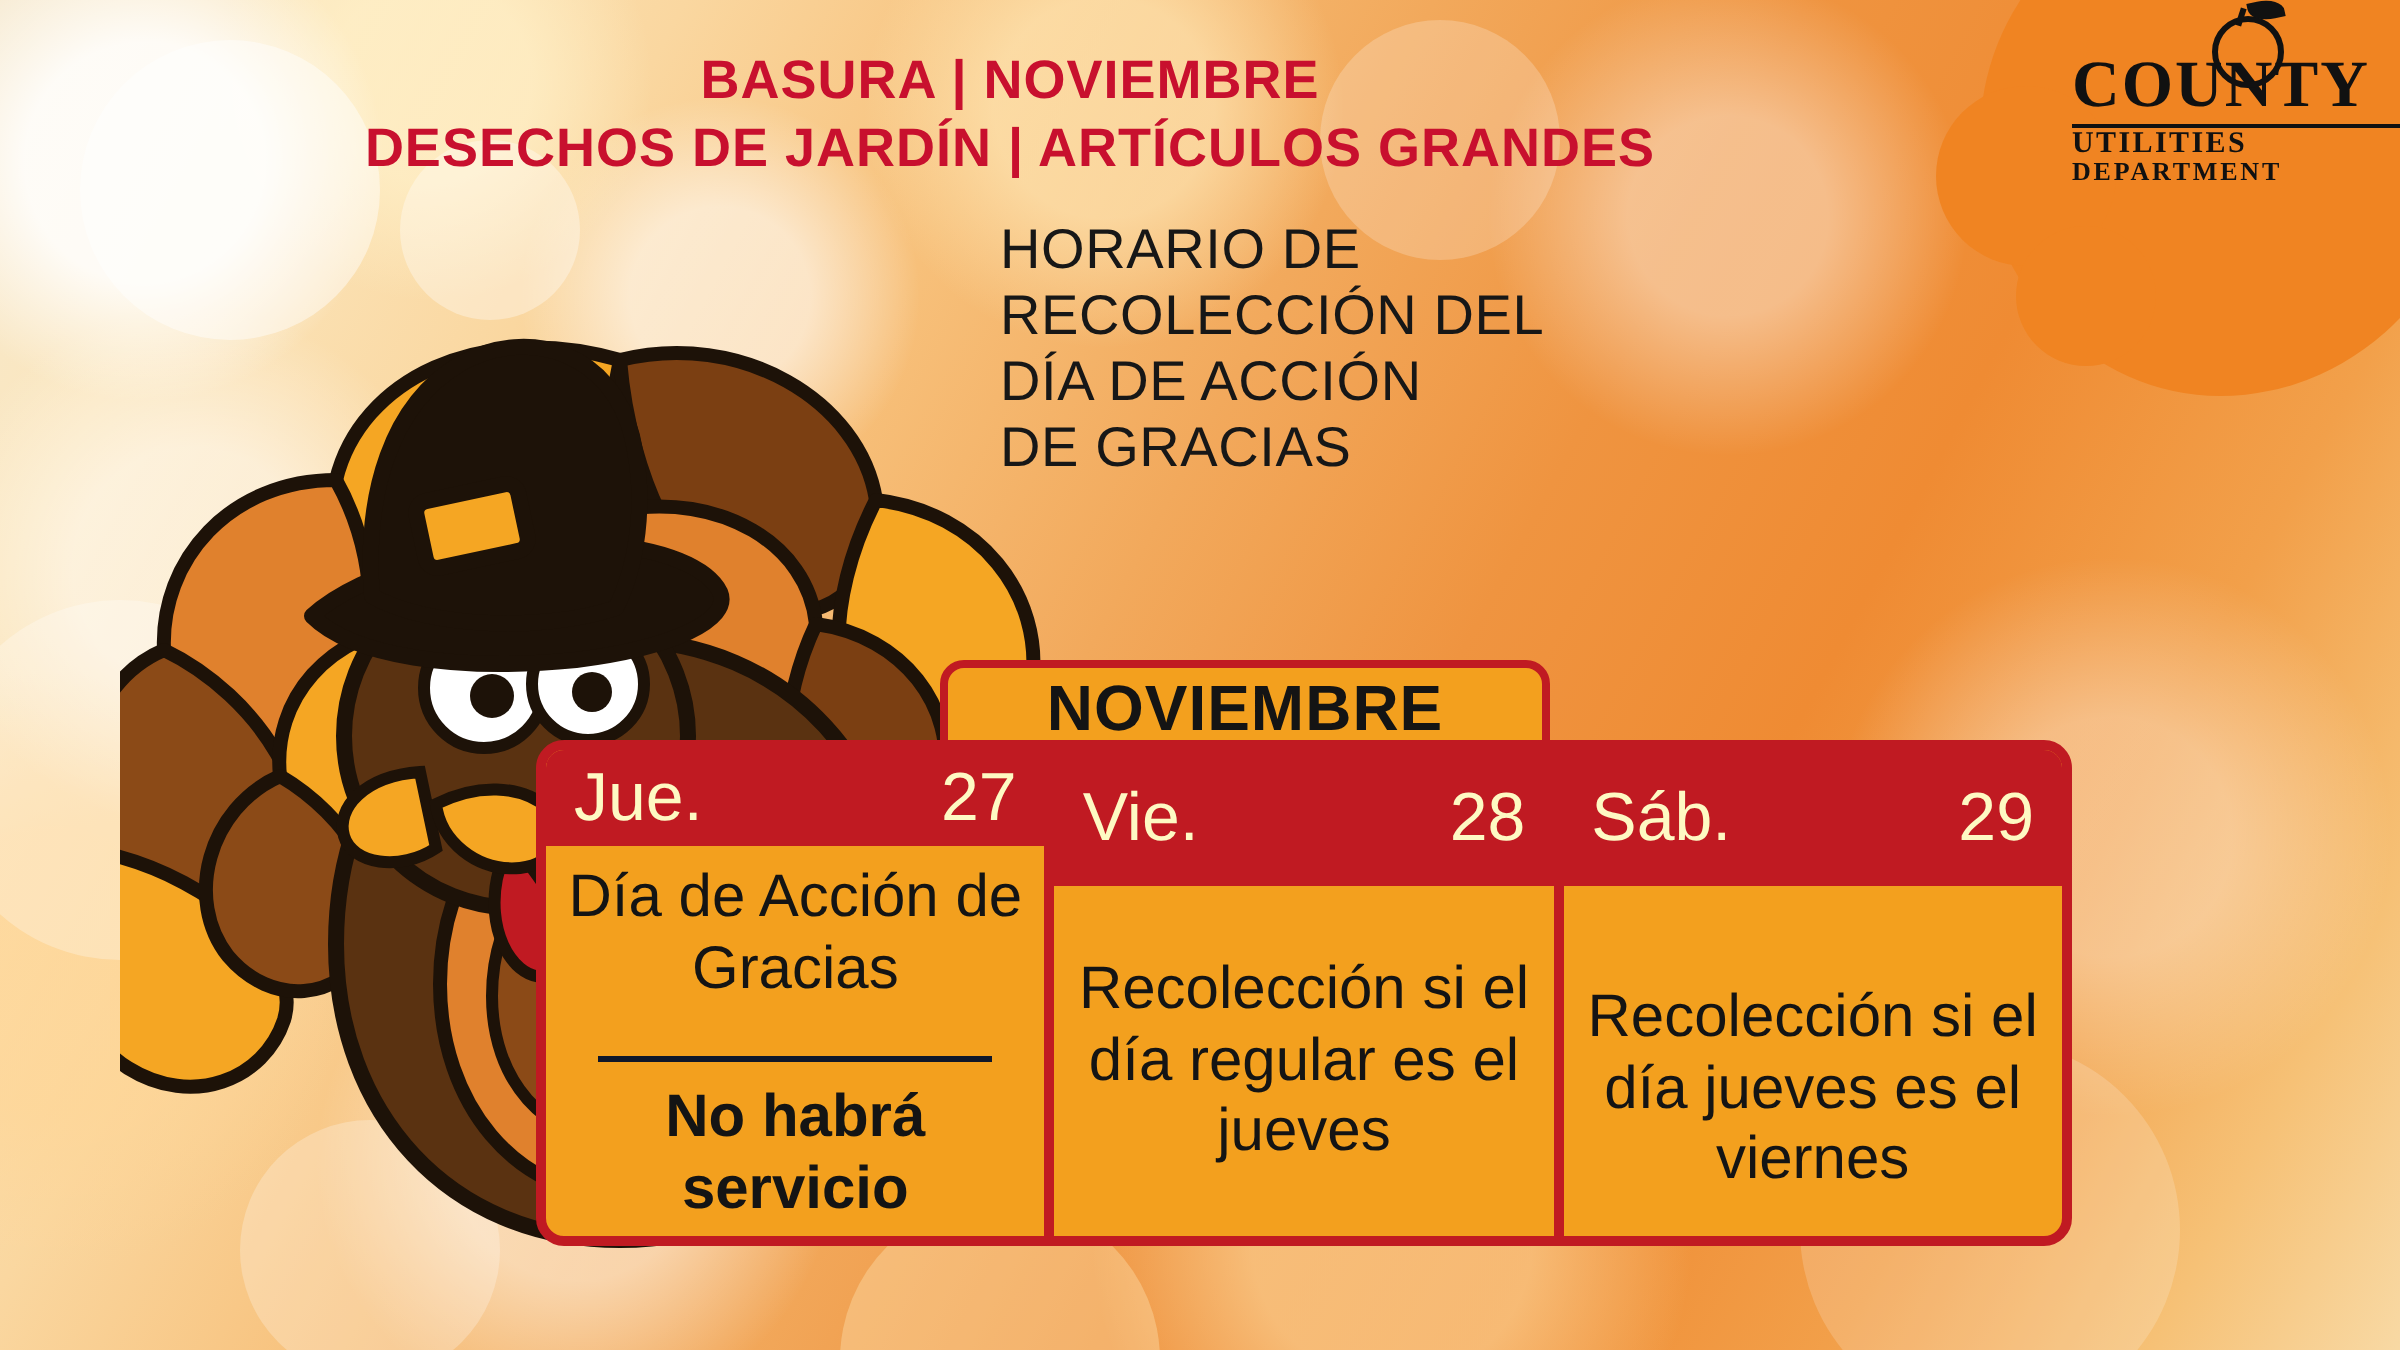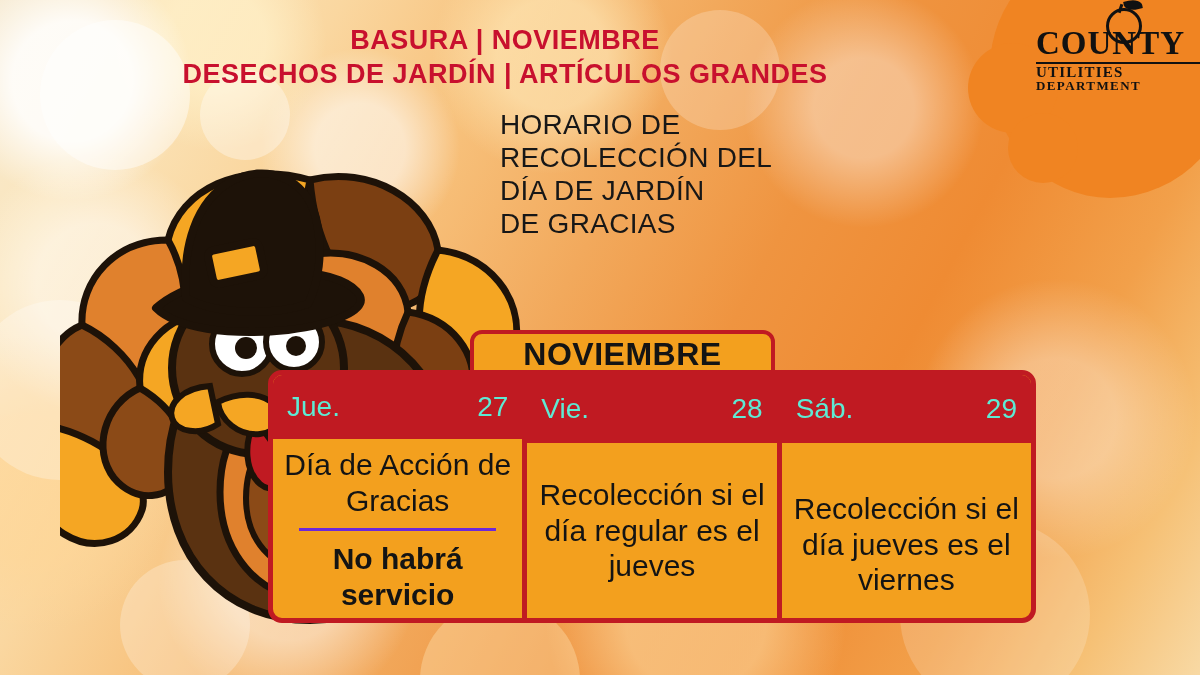--- a/index.html
+++ b/index.html
@@ -220,27 +220,27 @@
     display: flex;
     flex-direction: column;
     border-right: 5px solid #c01a22;
     box-sizing: border-box;
   }
   .cal-col:last-child { border-right: none; gap: 28px; }
 
   .cal-head {
     height: 68px;
     background: #c01a22;
-    color: #5eead4;
+    color: #fef9c3;
     display: flex;
     align-items: center;
     justify-content: space-between;
     padding: 0 14px;
     box-sizing: border-box;
-    font-size: 28px;
+    font-size: 34px;
     font-weight: normal;
   }
   .cal-head .dow { letter-spacing: 0px; }
   .cal-head .dnum { letter-spacing: 0px; margin-left: 40px; }
 
   .cal-body {
     flex: 1;
     display: flex;
     flex-direction: column;
     align-items: center;
@@ -249,22 +249,22 @@
     color: #141414;
     font-size: 30px;
     line-height: 1.18;
     padding: 6px 10px;
     box-sizing: border-box;
   }
   .cal-body .note { padding: 2px 0; }
   .cal-body .emph {
     font-weight: bold;
     padding-top: 10px;
-    margin-top: 8px;
-    border-top: 3px solid #6d28d9;
+    margin-top: 24px;
+    border-top: 3px solid #0f172a;
     width: 86%;
   }
 </style>
 </head>
 <body>
 
 <div class="poster">
 
   <div class="bokeh" style="left:40px;top:20px;width:150px;height:150px;background:rgba(255,255,255,0.45);"></div>
   <div class="bokeh" style="left:200px;top:70px;width:90px;height:90px;background:rgba(255,255,255,0.35);"></div>
@@ -275,21 +275,21 @@
   <div class="bokeh" style="left:660px;top:10px;width:120px;height:120px;background:rgba(255,255,255,0.22);"></div>
 
   <div class="top-banner">
     <div class="line1">BASURA | NOVIEMBRE</div>
     <div class="line2">DESECHOS DE JARDÍN | ARTÍCULOS GRANDES</div>
   </div>
 
   <div class="headline">
     <div>HORARIO DE</div>
     <div>RECOLECCIÓN DEL</div>
-    <div>DÍA DE JARDÍN</div>
+    <div>DÍA DE ACCIÓN</div>
     <div>DE GRACIAS</div>
   </div>
 
   <div class="logo-blob">
     <div class="blob"></div>
     <div class="logo-text">
       <span class="l-orange">ORANGE</span>
       <span class="l-county">COUNTY</span>
       <span class="l-util">UTILITIES</span>
       <span class="l-dept">DEPARTMENT</span>

